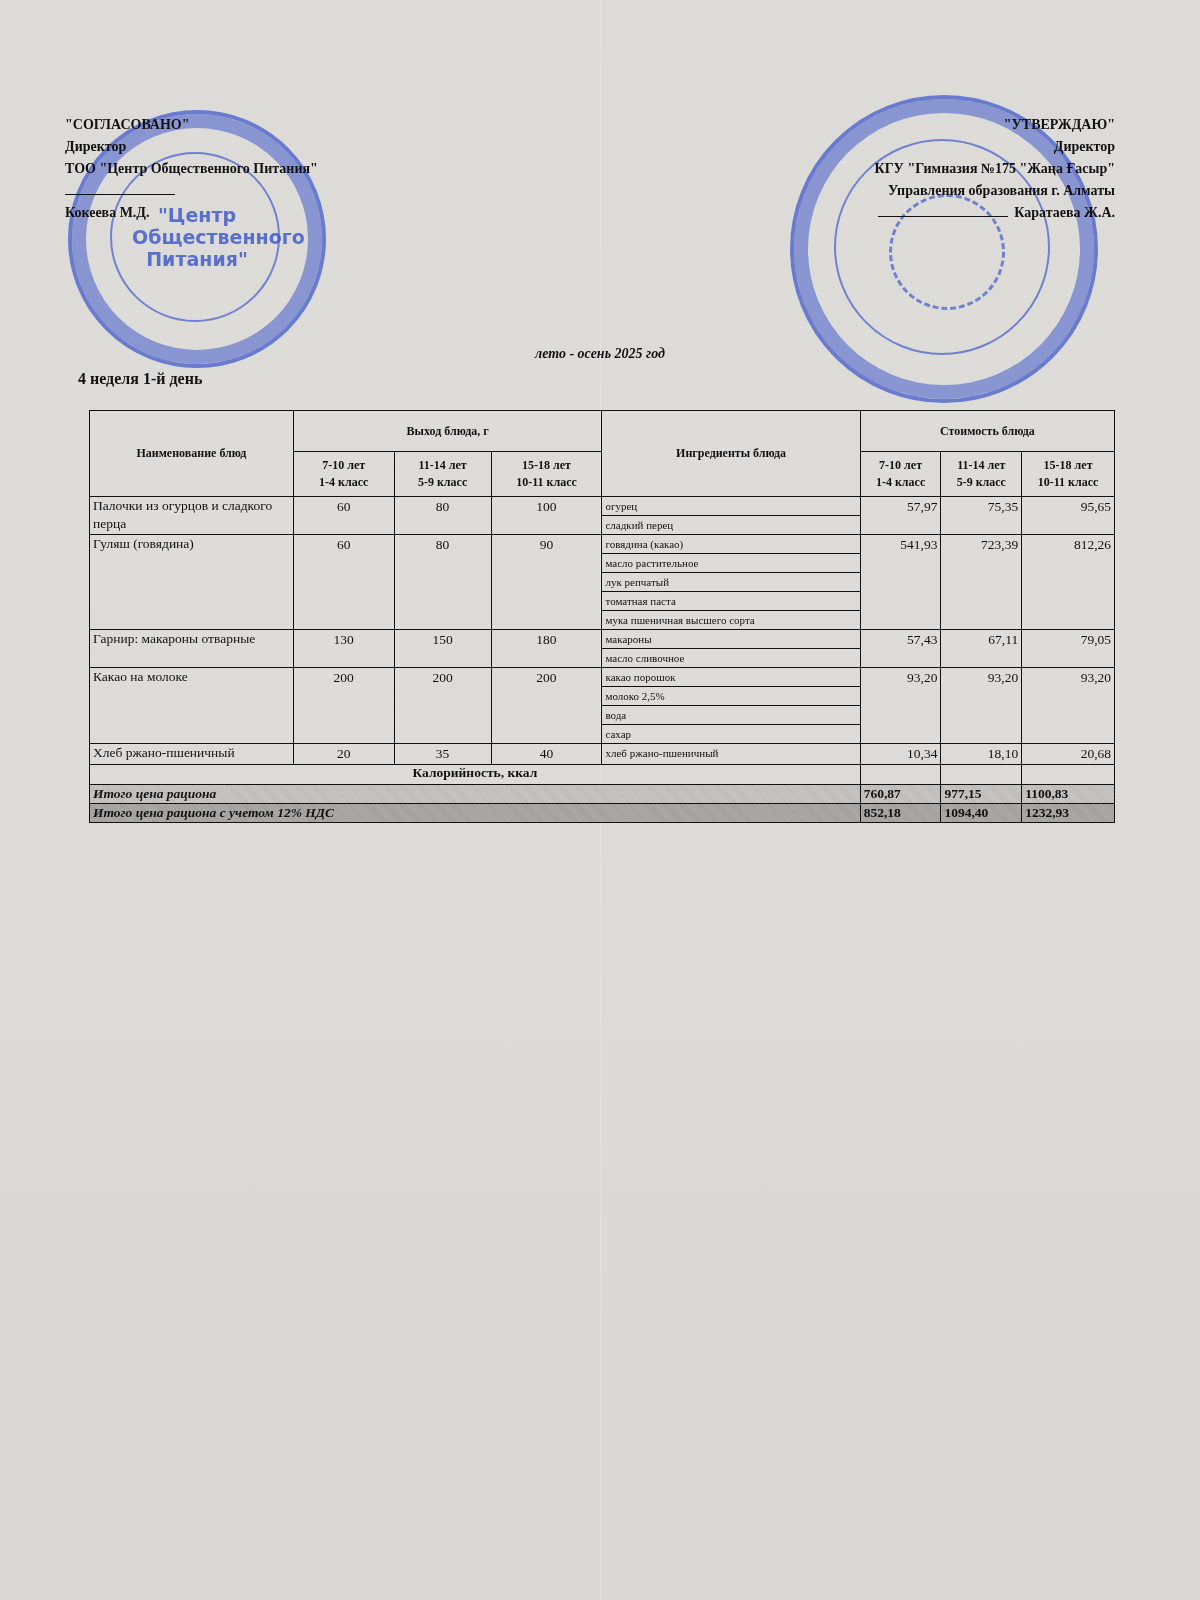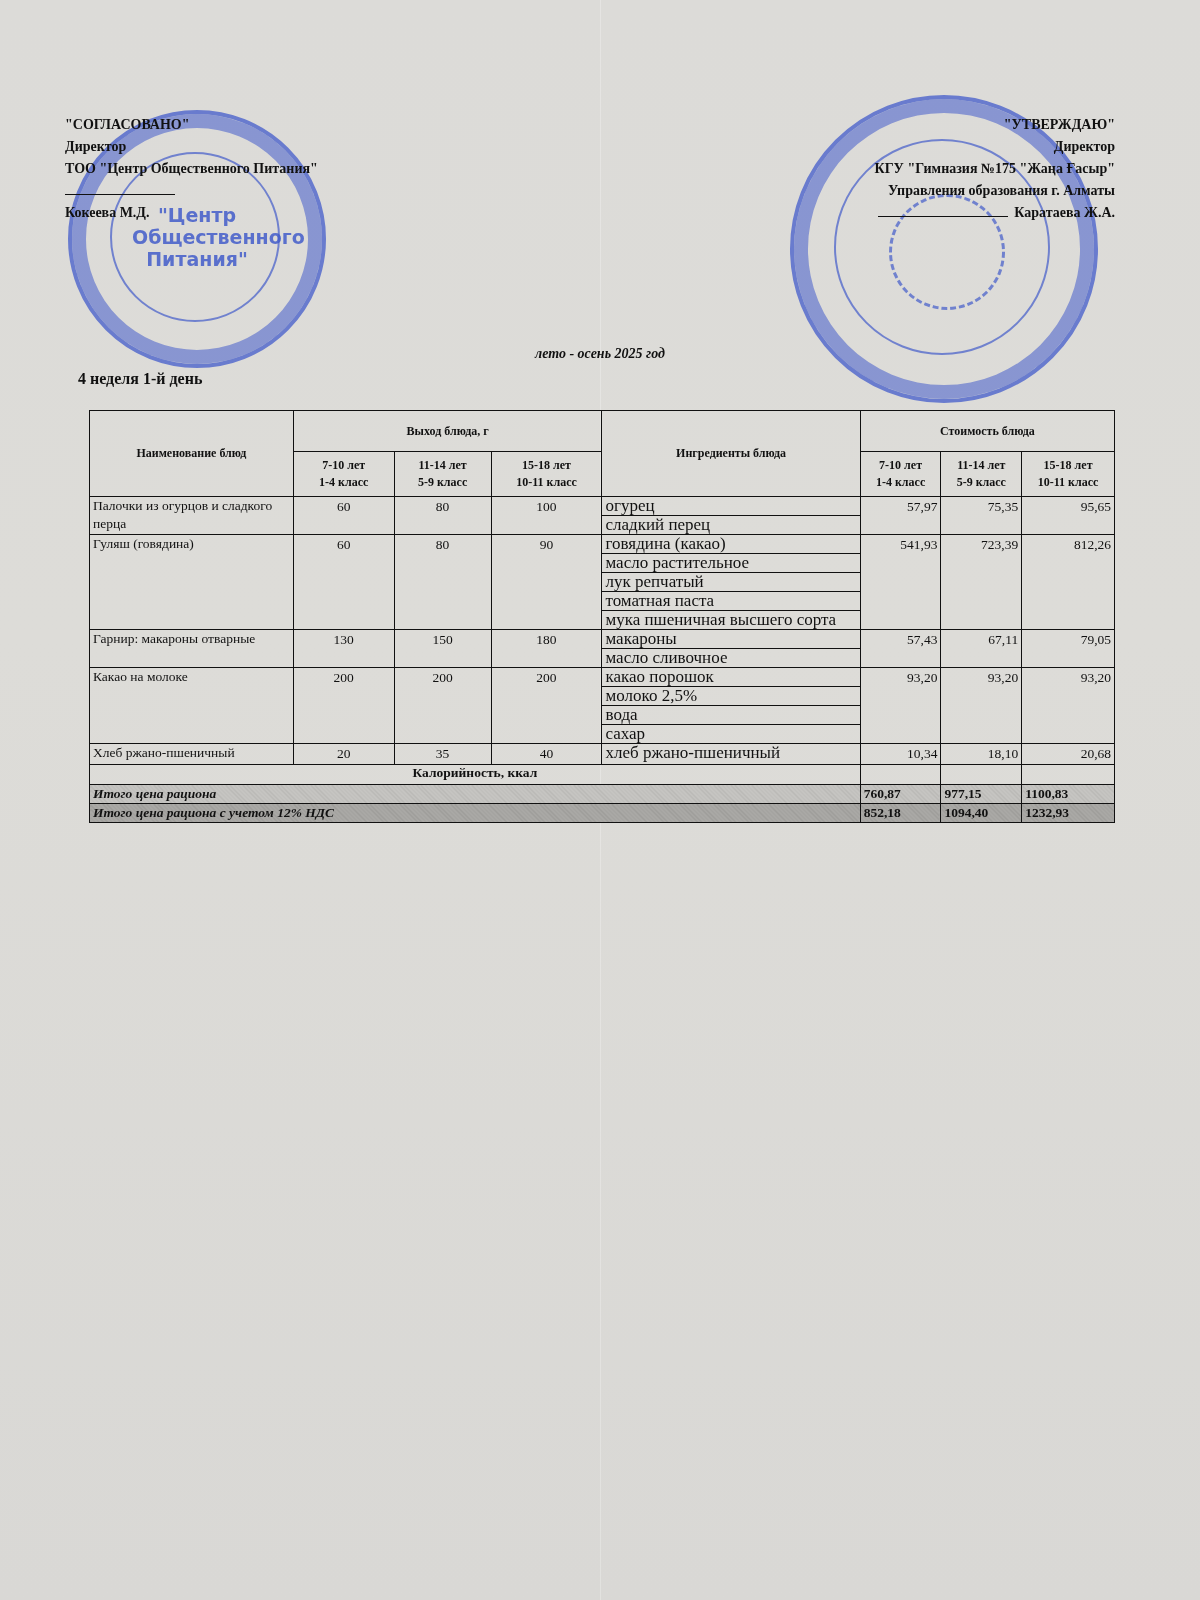--- a/index.html
+++ b/index.html
@@ -35,21 +35,21 @@
     .title-1 { top: 282px; }
     .title-2 { top: 302px; }
     .title-3 { top: 346px; font-style: italic; }
     .week-label { position: absolute; left: 78px; top: 370px; font-weight: bold; font-size: 16px; }
 
     table.menu { position: absolute; left: 89px; top: 410px; width: 1026px; border-collapse: collapse; font-size: 13.5px; }
     table.menu td, table.menu th { border: 1.3px solid #111; padding: 0 3px; vertical-align: top; }
     table.menu th { font-weight: bold; font-size: 12px; text-align: center; vertical-align: middle; }
     .h-row1 th { height: 40px; }
     .h-row2 th { height: 44px; line-height: 17px; }
-    .ing { font-size: 17px; height: 18px; line-height: 18px; }
+    .ing { font-size: 11px; height: 18px; line-height: 18px; }
     .dish { text-align: left; line-height: 18px; }
     .num { text-align: center; line-height: 20px; }
     .cost { text-align: right; line-height: 20px; }
     .cal td { height: 19px; font-weight: bold; text-align: center; }
     .total td { background: repeating-linear-gradient(45deg, #b9b8b5 0 1px, #c6c5c2 1px 3px); font-weight: bold; height: 18px; line-height: 18px; }
     .total-vat td { background: repeating-linear-gradient(45deg, #9d9c99 0 1px, #aaa9a6 1px 3px); font-weight: bold; height: 18px; line-height: 18px; }
     .italic-label { font-style: italic; }
     .right { }
   </style>
 </head>

